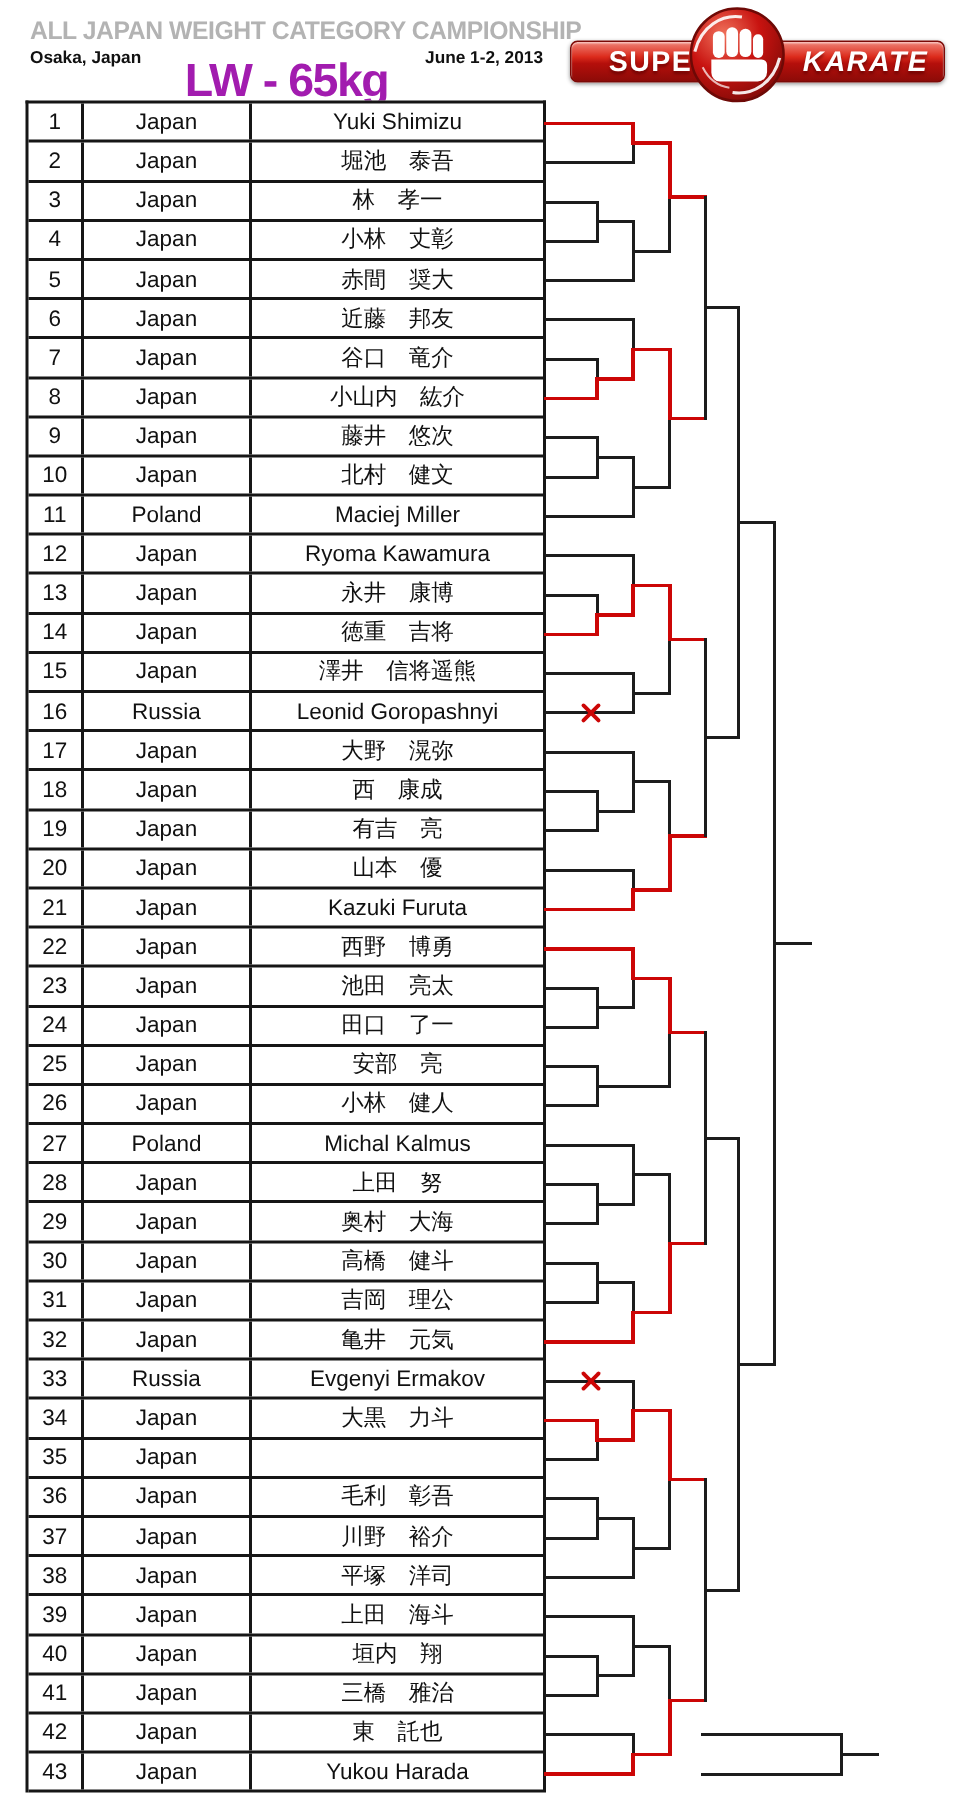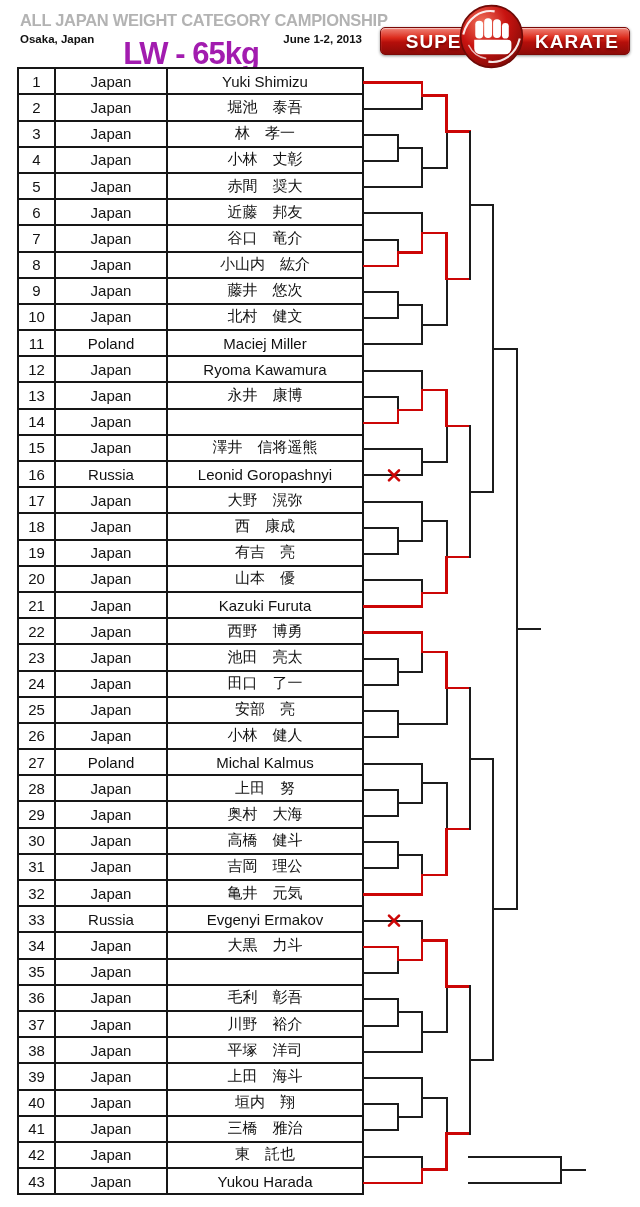--- a/index.html
+++ b/index.html
@@ -25,21 +25,21 @@
     left:380px;top:27px;width:250px;height:28px;border-radius:5px;
     background:linear-gradient(#ef8276 0%,#dc2b1c 38%,#b50f0b 55%,#8d0b08 100%);
     box-shadow:0 1px 3px rgba(0,0,0,.45), inset 0 1px 1px rgba(255,255,255,.55);
     border:1px solid #7c0a07;box-sizing:border-box;
   }
   .logo-word{
     position:absolute;top:3px;color:#fff;font-size:19px;font-weight:bold;
     letter-spacing:1px;text-shadow:0 2px 2px rgba(90,0,0,.65);white-space:nowrap;
   }
   .logo-word.super{left:12px;width:96px;text-align:center;}
-  .logo-word.karate{left:148px;width:96px;text-align:center;}
+  .logo-word.karate{left:148px;width:96px;text-align:center;font-style:italic;}
   .emblem{left:458px;top:3px;width:67px;height:67px;}
   
   .tbl{
     left:17px;top:67.2px;width:347px;box-sizing:border-box;
     border:2px solid #161616;border-bottom:none;background:#fff;
   }
   .trow{display:flex;height:26.2px;box-sizing:border-box;border-bottom:2px solid #161616;}
   .cell{display:flex;align-items:center;justify-content:center;box-sizing:border-box;color:#111;}
   .c-no{width:37px;border-right:2px solid #161616;font-size:15px;}
   .c-country{width:112px;border-right:2px solid #161616;font-size:15px;}
@@ -144,20 +144,21 @@
       <div class="cell c-name">Ryoma Kawamura</div>
     </div>
     <div class="trow">
       <div class="cell c-no">13</div>
       <div class="cell c-country">Japan</div>
       <div class="cell c-name">永井　康博</div>
     </div>
     <div class="trow">
       <div class="cell c-no">14</div>
       <div class="cell c-country">Japan</div>
+      <div class="cell c-name">徳重　吉将</div>
     </div>
     <div class="trow">
       <div class="cell c-no">15</div>
       <div class="cell c-country">Japan</div>
       <div class="cell c-name">澤井　信将遥熊</div>
     </div>
     <div class="trow">
       <div class="cell c-no">16</div>
       <div class="cell c-country">Russia</div>
       <div class="cell c-name">Leonid Goropashnyi</div>

